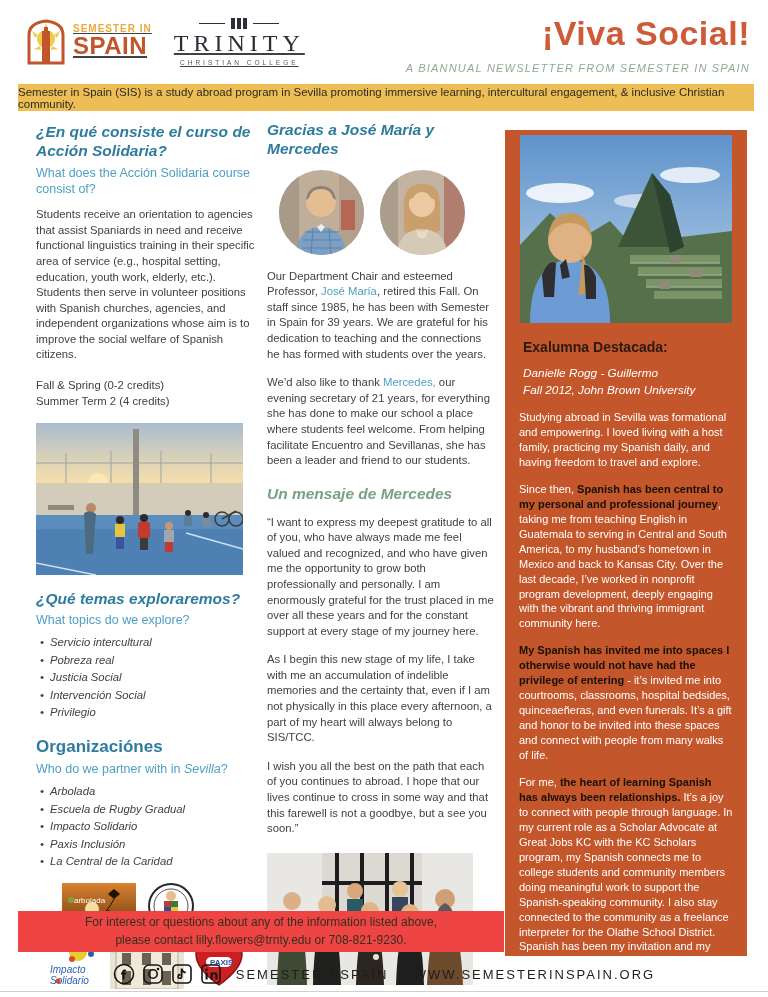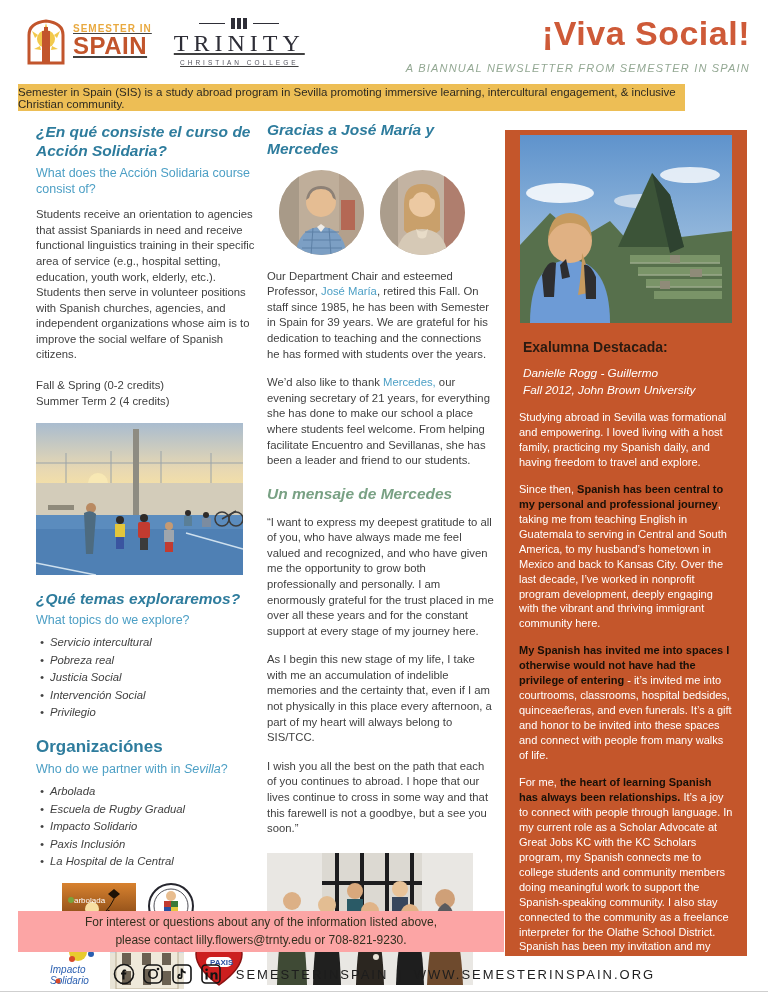--- a/index.html
+++ b/index.html
@@ -22,21 +22,21 @@
   .t-bars { display:flex; gap:2px; }
   .t-bars i { display:block; width:4px; height:11px; background:#2e2e37; }
   .t-name { font-family:"Liberation Serif", serif; font-size:24px; letter-spacing:5px; color:#2e2e37; margin-top:1px; }
   .t-sub { font-size:6.5px; letter-spacing:3px; color:#55555e; margin-top:2px; }
   .masthead { position:absolute; right:0; top:2px; text-align:right; }
   .masthead h1 { color:#CE5A38; font-size:34px; font-weight:bold; letter-spacing:0.5px; line-height:1.05; }
   .masthead .sub { color:#93A893; font-size:11px; font-style:italic; letter-spacing:1.2px; margin-top:10px; }
 
   
   .top-banner {
-    position:absolute; top:84px; left:18px; width:667px; height:27px;
+    position:absolute; top:84px; left:18px; width:736px; height:27px;
     background:#EDBE55; display:flex; align-items:center; justify-content:center;
     font-size:11.5px; color:#2e2a20;
   }
 
   
   .col-left  { position:absolute; left:36px;  top:122px; width:219px; }
   .col-mid   { position:absolute; left:267px; top:120px; width:229px; }
   .sidebar   { position:absolute; left:505px; top:130px; width:242px; height:826px;
                background:#C4562B; padding:5px 14px 12px 14px; }
 
@@ -64,21 +64,21 @@
   
   .sb-photo { width:212px; height:188px; display:block; margin:0 auto; }
   .sb-heading { color:#2B1A10; font-size:14px; font-weight:bold; margin-top:16px; padding-left:4px; }
   .sb-name { color:#ffffff; font-style:italic; font-size:11.8px; line-height:1.4; margin-top:10px; padding-left:4px; }
   .sb-p { color:#ffffff; font-size:11px; line-height:1.36; margin-top:12px; }
   .sb-bold { color:#181008; font-weight:bold; }
 
   
   .contact-banner {
     position:absolute; left:18px; top:911px; width:486px; height:41px;
-    background:#fca5a5; display:flex; flex-direction:column; align-items:center; justify-content:center;
+    background:#ef4444; display:flex; flex-direction:column; align-items:center; justify-content:center;
     font-size:12px; color:#33301f; line-height:1.45;
   }
   .contact-banner .link { color:#33301f; }
 
   
   .footer {
     position:absolute; left:0; top:958px; width:768px; height:32px;
     display:flex; align-items:center; justify-content:center; gap:8px;
   }
   .social { display:flex; gap:7px; align-items:center; margin-right:6px; }
@@ -196,21 +196,21 @@
     <li>Privilegio</li>
   </ul>
 
   <div class="h-teal roman" style="margin-top:14px; font-size:17px;">Organizaciónes</div>
   <div class="h-sub"><span>Who do we partner with in </span><i>Sevilla</i><span>?</span></div>
   <ul class="topics">
     <li>Arbolada</li>
     <li>Escuela de Rugby Gradual</li>
     <li>Impacto Solidario</li>
     <li>Paxis Inclusión</li>
-    <li>La Hospital de la Central</li>
+    <li>La Central de la Caridad</li>
   </ul>
 
   <div class="logo-rows">
     <div class="logo-row1">
       <svg width="74" height="40" viewBox="0 0 74 40">
         <defs>
             <linearGradient id="arb" x1="0" y1="0" x2="0" y2="1">
               <stop offset="0" stop-color="#d8822f"></stop>
               <stop offset="1" stop-color="#7e4314"></stop>
             </linearGradient>

